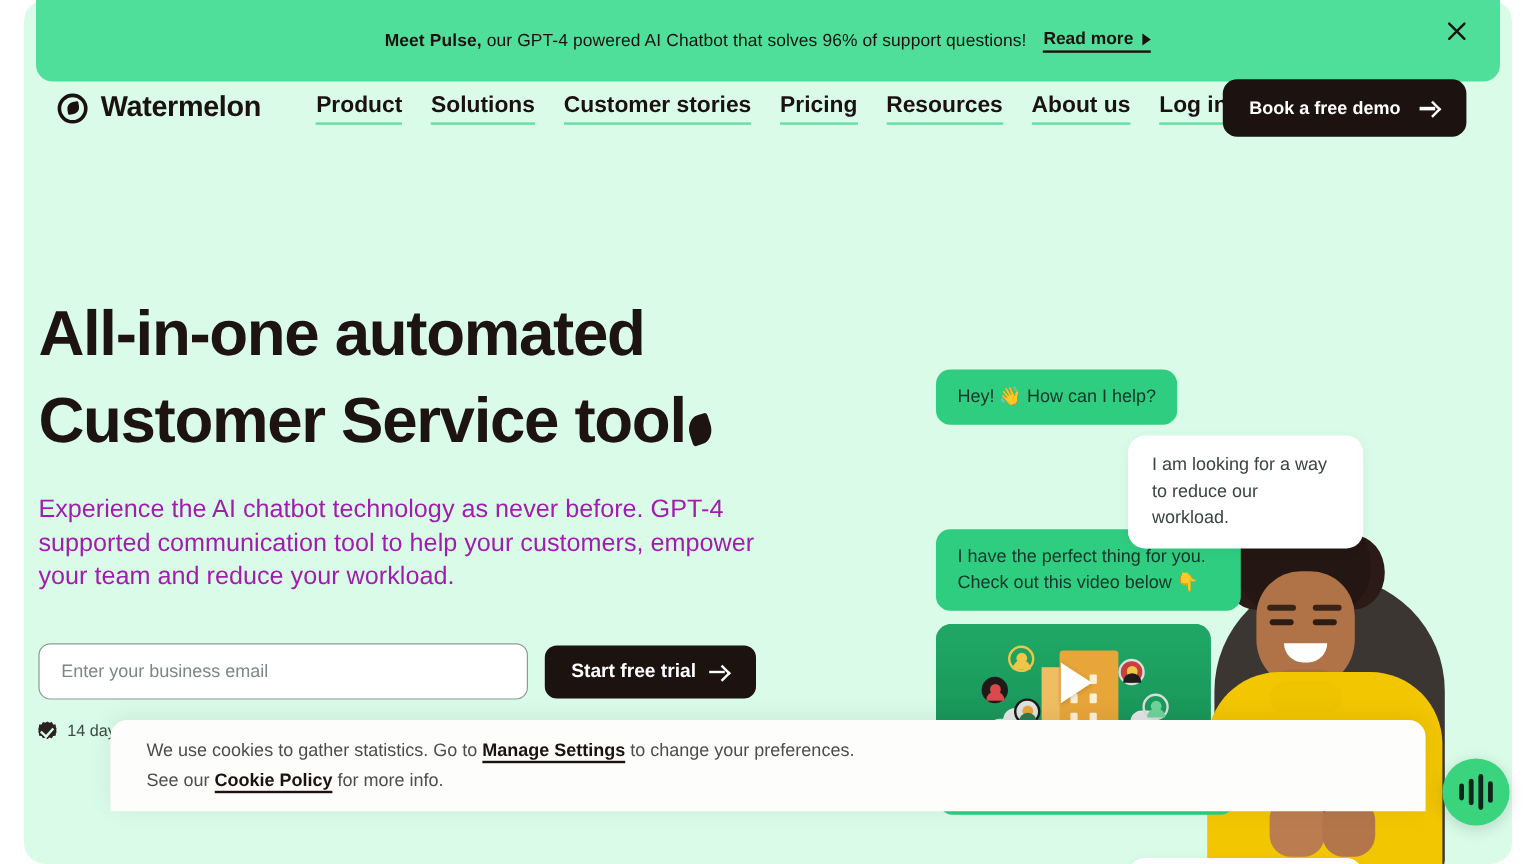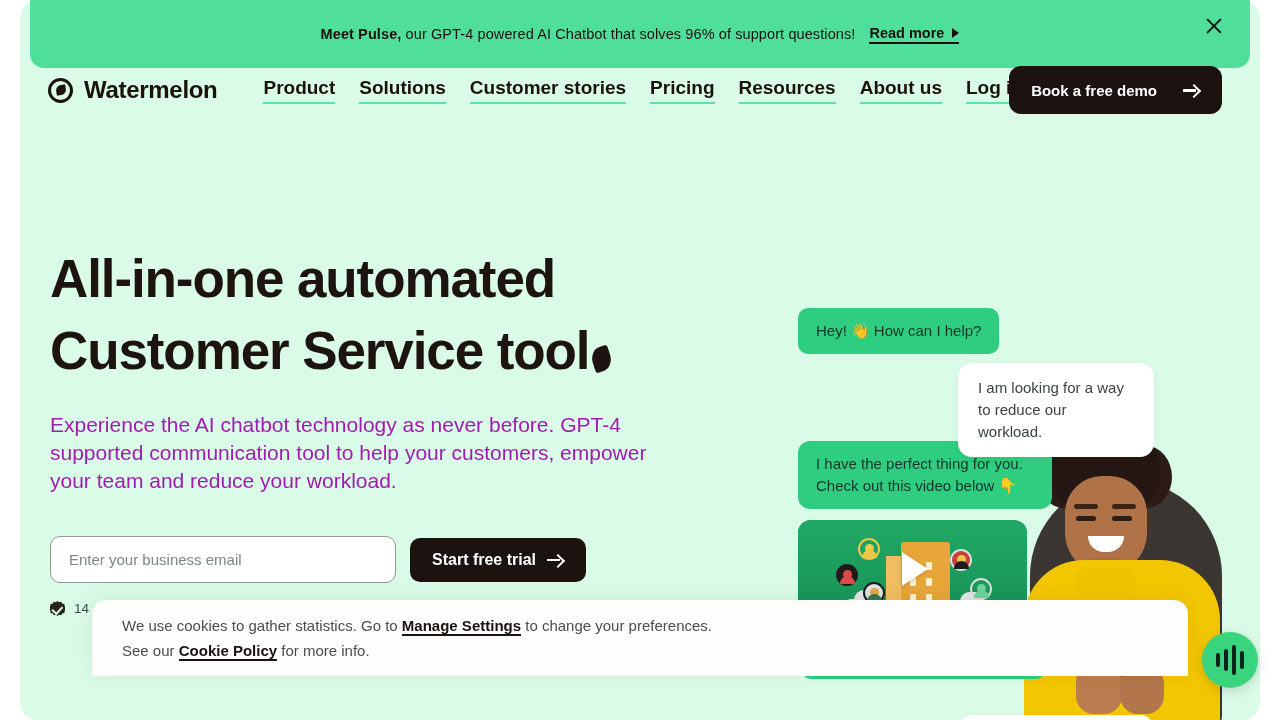--- a/index.html
+++ b/index.html
@@ -66,46 +66,46 @@
 
   .nav-links { display:flex; align-items:center; gap:24px; margin-left:46px; }
   .nav-link{
     font-size:19px; font-weight:600; color:#1b1210; cursor:pointer;
     border-bottom:2px solid #5fe0a4; padding-bottom:3px; white-space:nowrap;
   }
   .demo-btn{
     position:absolute; right:38px; top:14px;
     background:#1c1210; color:#ffffff; border:none; border-radius:12px;
     height:48px; padding:0 22px; font-size:15px; font-weight:700;
-    display:inline-flex; align-items:center; gap:26px; cursor:pointer;
+    display:inline-flex; align-items:center; gap:16px; cursor:pointer;
     font-family:"Liberation Sans", sans-serif;
   }
   .arrow-r{ position:relative; width:17px; height:12px; flex:none; }
   .arrow-r::before{ content:""; position:absolute; left:0; top:5px; width:13px; height:2.5px; background:currentColor;}
   .arrow-r::after{ content:""; position:absolute; right:1px; top:2.2px; width:8px; height:8px;
       border-top:2.6px solid currentColor; border-right:2.6px solid currentColor; transform:rotate(45deg);}
 
   
-  .hero { position:absolute; left:22px; top:128px; width:1240px; height:592px; }
+  .hero { position:absolute; left:4px; top:128px; width:1240px; height:592px; }
   .hero-left{ position:absolute; left:28px; top:115px; width:640px; }
   h1.hero-title{
     font-size:53px; line-height:72px; font-weight:700; color:#1d1411;
     letter-spacing:-1.1px;
   }
   .seed-dot{
     display:inline-block; width:19px; height:24px; background:#1d1411;
     border-radius:58% 12% 58% 12%; transform:rotate(-18deg);
     margin-left:3px; vertical-align:-2px;
   }
   p.hero-sub{
     margin-top:24px; font-size:21px; line-height:28px; color:#a21caf; max-width:615px;
   }
   .cta-row{ display:flex; align-items:center; gap:14px; margin-top:41px; }
   .email-input{
-    width:346px; height:47px; border-radius:10px; border:1.5px solid #8f9a94;
+    width:408px; height:47px; border-radius:10px; border:1.5px solid #8f9a94;
     background:#ffffff; padding:0 18px; font-size:15px; color:#1d1411;
     font-family:"Liberation Sans", sans-serif; outline:none;
   }
   .email-input::placeholder{ color:#7d8783; }
   .trial-btn{
     height:44px; padding:0 22px; border:none; border-radius:10px;
     background:#1c1210; color:#fff; font-size:16px; font-weight:700;
     display:inline-flex; align-items:center; gap:11px; cursor:pointer;
     font-family:"Liberation Sans", sans-serif;
   }
@@ -127,21 +127,21 @@
   
   .chat-col{ position:absolute; left:756px; top:40px; width:470px; height:540px; }
   .bubble{ position:absolute; font-size:15px; line-height:22px; }
   .bubble.agent{
     background:#2fcd7f; color:#14352a; border-radius:12px; padding:12px 18px;
   }
   .bubble.user{
     background:#ffffff; color:#3b4440; border-radius:14px; padding:14px 20px;
     box-shadow:0 2px 10px rgba(0,0,0,.05);
   }
-  #b1{ left:20px; top:140px;border-radius:10px; }
+  #b1{ left:20px; top:140px; }
   #b2{ left:180px; top:195px; width:196px; }
   #b3{ left:20px; top:273px; width:254px; }
   #b4{ left:22px; top:465px; }
   #b5{ left:180px; top:547px; width:196px; height:60px; }
 
   
   .video-card{
     position:absolute; left:20px; top:352px; width:229px; height:100px;
     background:#1f9f62; border-radius:13px; overflow:hidden;
   }

